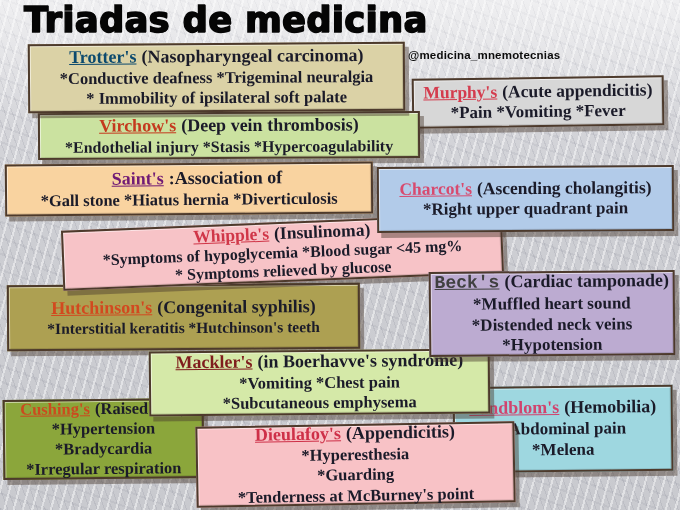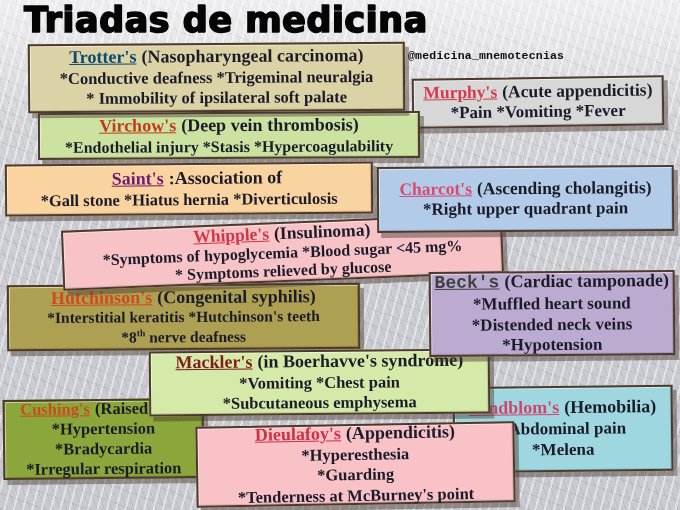--- a/index.html
+++ b/index.html
@@ -20,21 +20,21 @@
   }
   .title{
     position:absolute; left:24px; top:0px; z-index:6; margin:0;
     font-family:"DejaVu Sans","Liberation Sans",sans-serif;
     font-size:35px; font-weight:bold; color:#050505;
     letter-spacing:0.5px; -webkit-text-stroke:1.4px #050505;
     text-shadow:1px 0 0 #050505;
   }
   .credit{
     position:absolute; left:408px; top:49px; z-index:6;
-    font-family:Liberation Mono, monospace;
+    font-family:Liberation Sans, sans-serif;
     font-size:11.5px; font-weight:bold; color:#0c0c0c; letter-spacing:0.2px;
   }
   .box{
     position:absolute; border:2px solid #4d3a2c; box-sizing:border-box;
     display:flex; flex-direction:column; justify-content:center; align-items:center;
     text-align:center; font-weight:bold; color:#1b1b29; line-height:1.22;
     box-shadow:4px 5px 0 rgba(70,55,45,0.45), inset 1px 1px 0 rgba(255,255,255,0.55), inset -1px -1px 0 rgba(0,0,0,0.12);
   }
   .head{font-size:18px; white-space:nowrap;}
   .nm{text-decoration:underline; margin-right:5px;}
@@ -112,21 +112,20 @@
     </div>
     <div class="ln">*Symptoms of hypoglycemia *Blood sugar &lt;45 mg%</div>
     <div class="ln">* Symptoms relieved by glucose</div>
   </div>
 
   <div class="box hutchinsons" style="background: rgb(173, 160, 82);">
     <div class="head">
       <span class="nm" style="color: rgb(210, 73, 31);">Hutchinson's</span><span class="sub">(Congenital syphilis)</span>
     </div>
     <div class="ln">*Interstitial keratitis *Hutchinson's teeth</div>
-    <div class="ln"><span>*8</span><sup>th</sup><span> nerve deafness</span></div>
   </div>
 
   <div class="box becks" style="background: rgb(188, 171, 209);">
     <div class="head">
       <span class="nm" style="color: #404040; font-family: Liberation Mono, monospace;">Beck's</span><span class="sub">(Cardiac tamponade)</span>
     </div>
     <div class="ln">*Muffled heart sound</div>
     <div class="ln">*Distended neck veins</div>
     <div class="ln">*Hypotension</div>
   </div>

